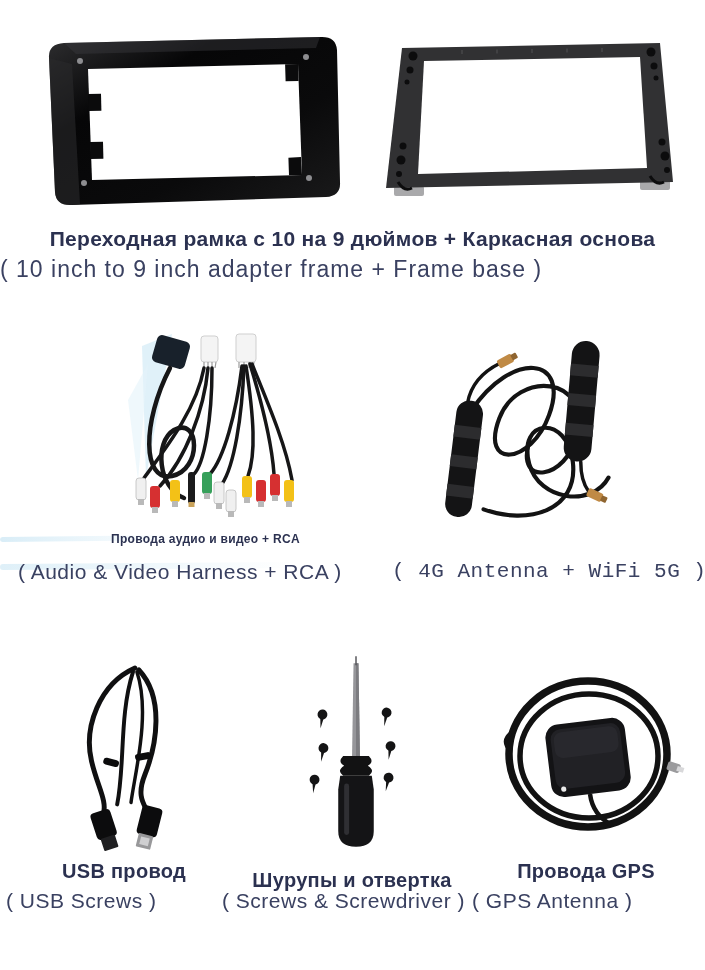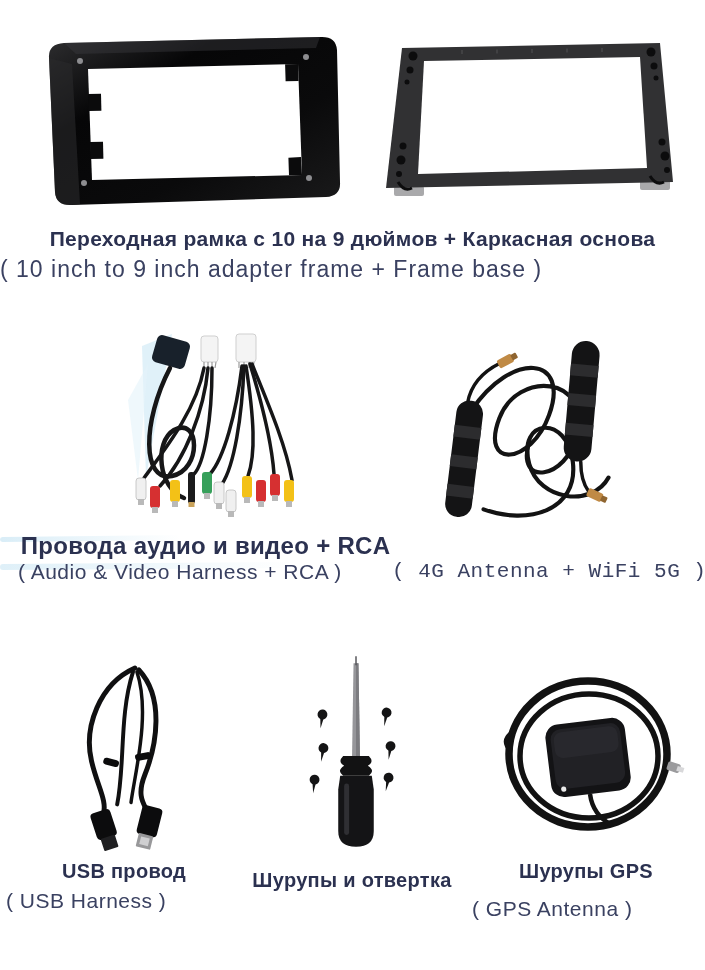--- a/index.html
+++ b/index.html
@@ -21,42 +21,42 @@
 
   
   .frame-left {left:28px; top:30px; width:320px; height:180px;}
   .frame-right{left:372px;top:36px; width:316px; height:168px;}
   .t1ru{top:227px;left:0;width:705px;font-size:21px;}
   .t1en{top:256px;left:0;width:705px;font-size:23px;letter-spacing:1px;}
 
   
   .harness {left:108px;top:330px;width:220px;height:200px;}
   .antennas{left:432px;top:330px;width:238px;height:200px;}
-  .m1ru{top:532px;left:18px; width:375px;font-size:24px;}
+  .m1ru{top:532px;left:18px; width:375px;font-size:12px;}
   .m1en{top:560px;left:18px; width:375px;font-size:21px;}
   .m2ru{top:532px;left:392px;width:296px;font-size:20px;}
   .m2en{top:560px;left:392px;width:296px;font-size:21px;font-family:Liberation Mono, monospace;}
 
   
   .streak{position:absolute;border-radius:4px;pointer-events:none;}
   .streak1{left:0;top:536px;width:190px;height:5px;transform:rotate(-.6deg);
     background:linear-gradient(90deg,var(--c-watermark,#d9edf7) 0%,rgba(255,255,255,0) 95%);}
   .streak2{left:0;top:563px;width:305px;height:6px;opacity:.85;transform:rotate(-.4deg);
     background:linear-gradient(90deg,var(--c-watermark,#d9edf7) 0%,rgba(255,255,255,0) 97%);}
 
   
   .usb   {left:48px; top:652px;width:168px;height:202px;}
   .screws{left:282px;top:650px;width:148px;height:204px;}
   .gps   {left:488px;top:648px;width:200px;height:206px;}
   .b1ru{top:860px;left:16px; width:216px;font-size:20px;}
   .b1en{top:889px;left:6px;  width:236px;font-size:21px;}
   .b2ru{top:840px;left:238px;width:228px;font-size:20px;margin-top:29px;}
   .b2en{top:889px;left:222px;width:260px;font-size:21px;}
   .b3ru{top:860px;left:478px;width:216px;font-size:20px;}
-  .b3en{top:889px;left:472px;width:228px;font-size:21px;margin-top:8px;}
+  .b3en{top:889px;left:472px;width:228px;font-size:21px;}
 </style>
 </head>
 <body>
 
 <div class="page">
 
   <figure class="ph frame-left">
     <svg viewBox="0 0 320 180" xmlns="http://www.w3.org/2000/svg">
       <defs>
         <linearGradient id="afg" x1="0" y1="0" x2="1" y2="1">
@@ -284,18 +284,19 @@
       <g transform="rotate(-7 100 106)">
         <rect x="60" y="70" width="80" height="73" rx="13" fill="#131315"></rect>
         <rect x="65" y="75" width="70" height="60" rx="10" fill="#212125"></rect>
         <rect x="68" y="78" width="64" height="26" rx="8" fill="#2a2a2f" opacity="0.8"></rect>
         <circle cx="72" cy="135" r="2.6" fill="#eaeaea"></circle>
       </g>
     </svg>
   </figure>
 
   <h3 class="ru b1ru">USB провод</h3>
-  <p class="en b1en">( USB Harness )</p>
+  <p class="en b1en">( USB Screws )</p>
   <h3 class="ru b2ru">Шурупы и отвертка</h3>
-  <h3 class="ru b3ru">Шурупы GPS</h3>
+  <p class="en b2en">( Screws &amp; Screwdriver )</p>
+  <h3 class="ru b3ru">Провода GPS</h3>
   <p class="en b3en">( GPS Antenna )</p>
 
 </div>
 
 </body></html>

